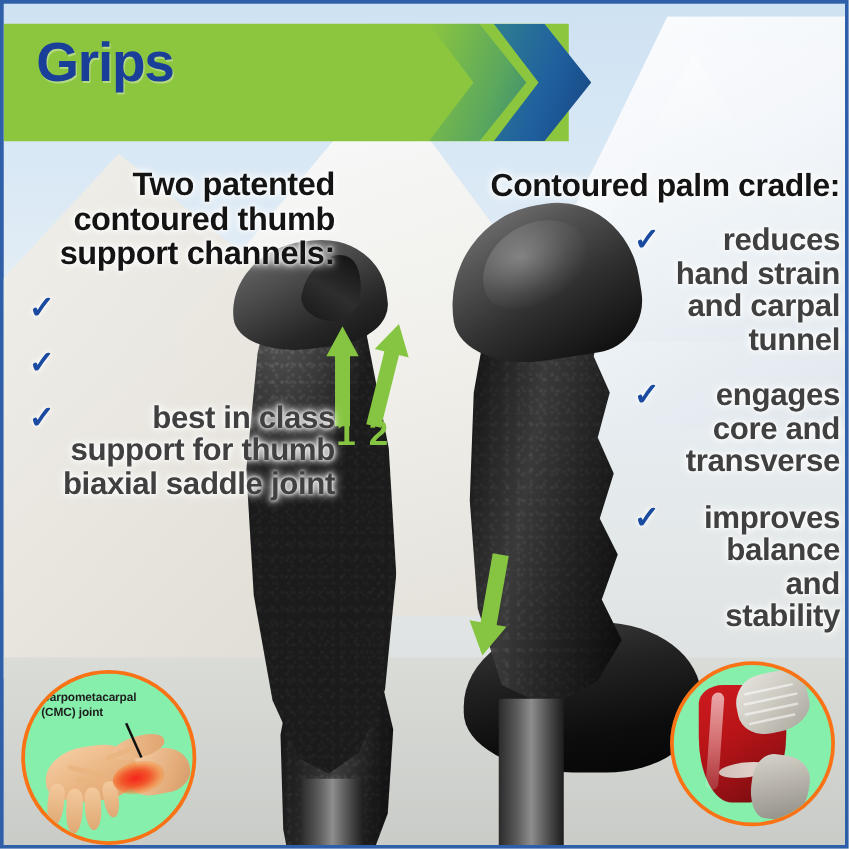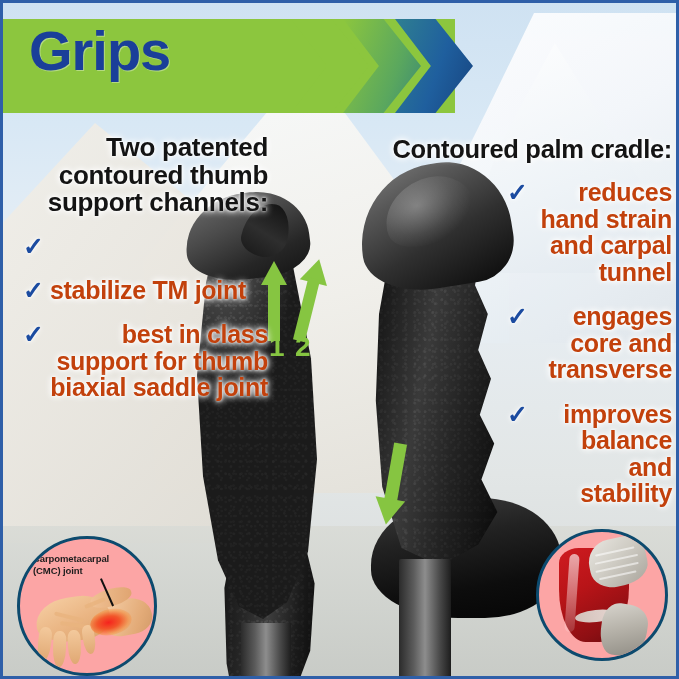--- a/index.html
+++ b/index.html
@@ -28,21 +28,21 @@
       background:linear-gradient(165deg,#fdfdfc 0%,#f1efe9 55%,#e3e0d8 100%);
       clip-path:polygon(50% 0%,100% 52%,96% 100%,4% 100%,0% 46%);
       opacity:.9;}
   .ground{position:absolute;left:0;bottom:0;width:100%;height:150px;
       background:linear-gradient(180deg,#d9dbd6 0%,#cfd2cd 55%,#c7cac5 100%);opacity:.9;}
 
   
   .banner{position:absolute;left:0;top:16px;width:452px;height:94px;
           background:#8cc63e;}
   .banner-title{position:absolute;left:26px;top:18px;
-      font-size:56px;font-weight:bold;color:#1a3f99;letter-spacing:-1px;
+      font-size:44px;font-weight:bold;color:#1a3f99;letter-spacing:-1px;
       line-height:60px;text-shadow:1px 1px 0 rgba(255,255,255,.35);}
   .chev{position:absolute;top:16px;height:94px;width:78px;
         clip-path:polygon(0% 0%,52% 0%,100% 50%,52% 100%,0% 100%,46% 50%);}
   .chev1{left:288px;background:#8cc63e;}
   .chev2{left:340px;background:linear-gradient(110deg,#8cc63e 0%,#5aa75e 65%,#3c8a74 100%);}
   .chev3{left:392px;background:linear-gradient(110deg,#2f7f91 0%,#1f5f9e 55%,#17447f 100%);}
 
   
   .col{position:absolute;text-align:right;}
   .col-left{left:20px;top:131px;width:245px;}
@@ -52,21 +52,21 @@
            letter-spacing:-.3px;margin:0 0 16px 0;
            text-shadow:0 0 3px #fff,0 0 6px #fff,0 0 9px #fff;}
   .heading-right{font-size:25.5px;}
 
   .bullets{list-style:none;margin:0;padding:0;}
   .bullets.indent{margin-left:140px;}
   .bullet{display:flex;align-items:flex-start;margin-bottom:18px;}
   .check{flex:0 0 auto;color:#1b4ba0;font-size:25px;font-weight:bold;
          line-height:1.04;margin-right:6px;
          text-shadow:0 0 3px #fff,0 0 6px #fff;}
-  .btext{font-size:25px;font-weight:bold;color:#c2410c;line-height:1.06;
+  .btext{font-size:25px;font-weight:bold;color:#404040;line-height:1.06;
          letter-spacing:-.3px;
          text-shadow:0 0 3px #fff,0 0 6px #fff,0 0 9px #fff;}
 
   
   .shaft{position:absolute;background:linear-gradient(90deg,#2b2b2b 0%,#5b5b5b 28%,#8d8d8d 50%,#4a4a4a 78%,#1d1d1d 100%);}
   .shaft-l{left:238px;top:620px;width:50px;height:59px;}
   .shaft-r{left:396px;top:556px;width:52px;height:123px;border-radius:2px;}
 
   
   .grip-left{position:absolute;left:148px;top:196px;width:190px;height:460px;}
@@ -136,21 +136,21 @@
   .a3 .arw-shaft{left:9px;top:0;width:13px;height:58px;}
   .a3 .arw-head{left:0;bottom:0;border-left:15px solid transparent;border-right:15px solid transparent;border-top:26px solid #86c541;}
 
   .arw-num{position:absolute;font-size:28px;font-weight:bold;color:#86c541;
            line-height:1;}
   .n1{left:266px;top:330px;}
   .n2{left:292px;top:330px;}
 
   
   .inset{position:absolute;border-radius:50%;overflow:hidden;
-         border:3px solid #0c4a6e;background:#fca5a5;}
+         border:3px solid #f97316;background:#86efac;}
   .inset-left{left:14px;top:533px;width:134px;height:134px;}
   .inset-right{left:533px;top:526px;width:126px;height:126px;}
 
   .cmc-label{position:absolute;left:13px;top:14px;width:104px;
       font-size:9.5px;font-weight:bold;color:#1d1d1d;line-height:1.28;
       letter-spacing:-.1px;}
   .cmc-leader{position:absolute;left:80px;top:40px;width:1.6px;height:30px;
       background:#111;transform:rotate(-24deg);transform-origin:top left;}
 
   .hand{position:absolute;left:4px;top:36px;width:128px;height:92px;}
@@ -253,21 +253,20 @@
   <div class="arw-num n2">2</div>
 
   <div class="col col-left">
     <div class="heading">Two patented contoured thumb support channels:</div>
     <ul class="bullets">
       <li class="bullet">
         <span class="check">✓</span>
       </li>
       <li class="bullet">
         <span class="check">✓</span>
-        <span class="btext">stabilize TM joint</span>
       </li>
       <li class="bullet">
         <span class="check">✓</span>
         <span class="btext">best in class support for thumb biaxial saddle joint</span>
       </li>
     </ul>
   </div>
 
   <div class="col col-right">
     <div class="heading heading-right">Contoured palm cradle:</div>

